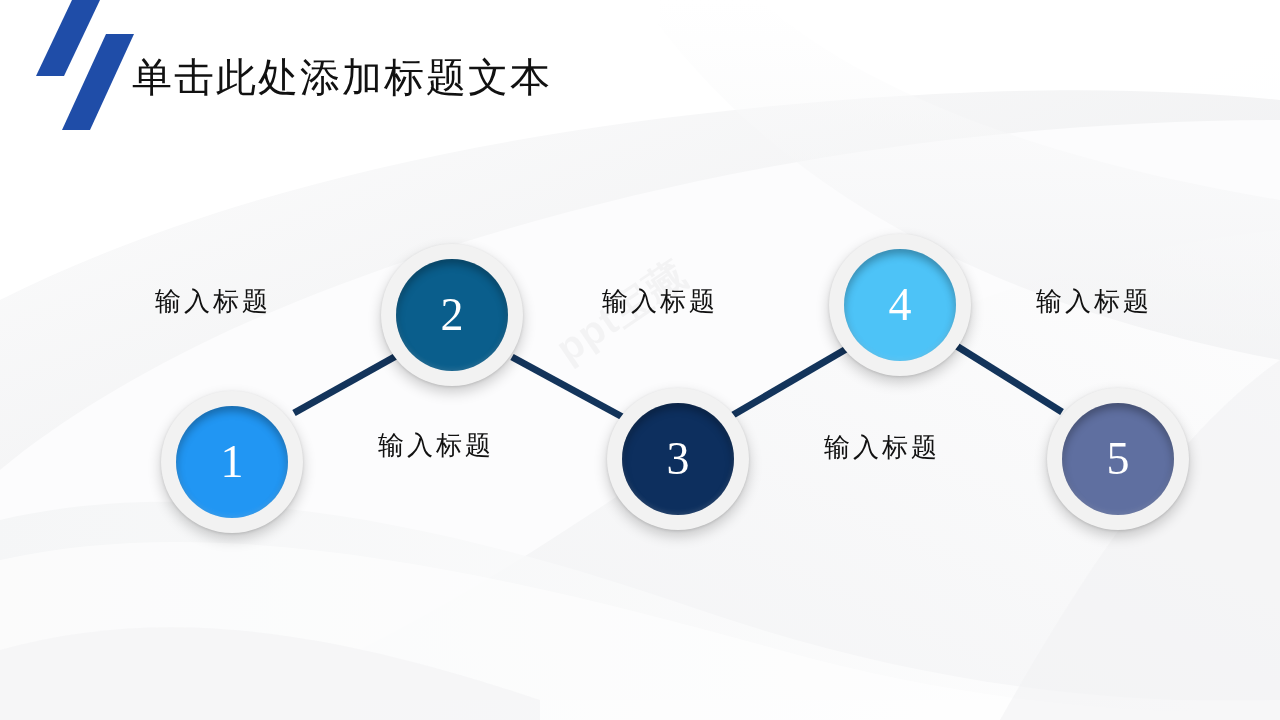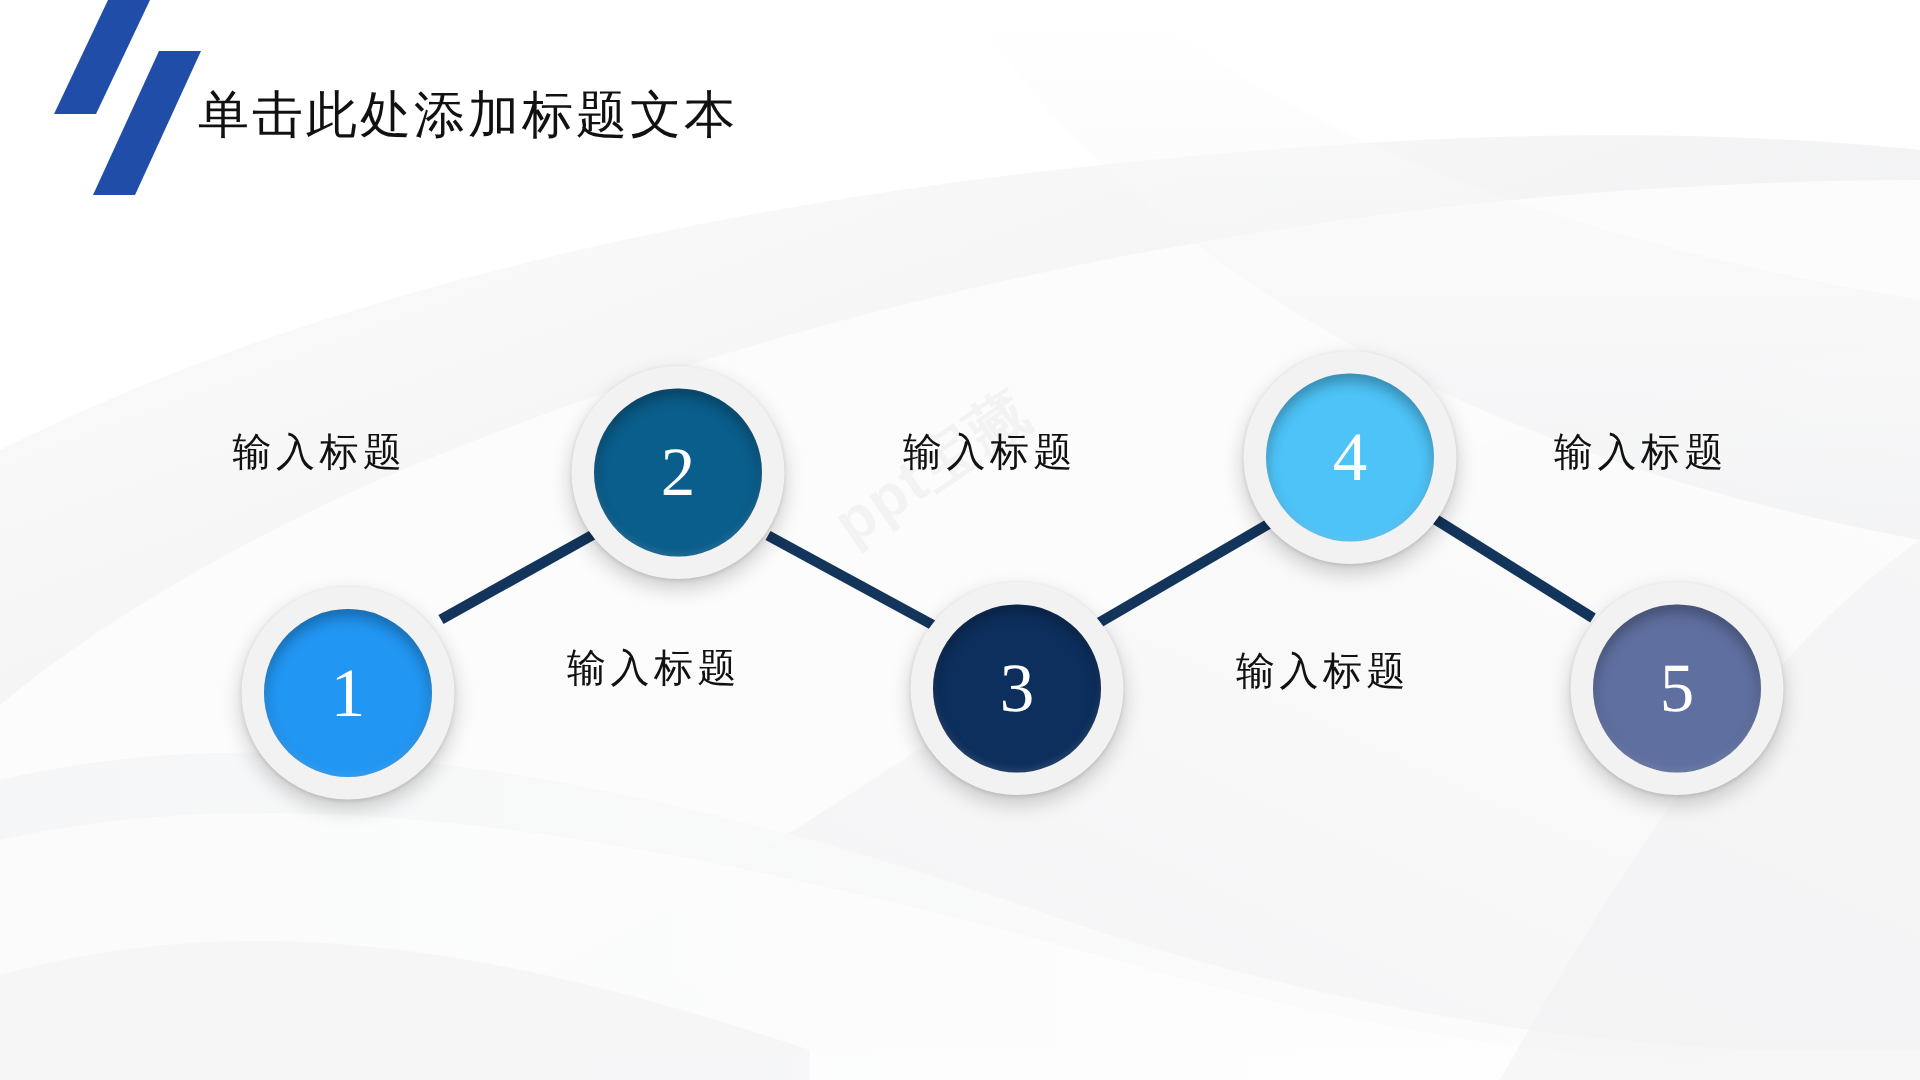--- a/index.html
+++ b/index.html
@@ -38,21 +38,21 @@
     z-index: 5;
   }
 
   
   #title {
     position: absolute;
     left: 132px;
     top: 56px;
     z-index: 6;
     font-family: "Liberation Serif", "DejaVu Serif", serif;
-    font-size: 34px;
+    font-size: 40px;
     line-height: 44px;
     letter-spacing: 2px;
     color: #111111;
     white-space: nowrap;
     font-weight: 400;
   }
 
   
   #watermark {
     position: absolute;

